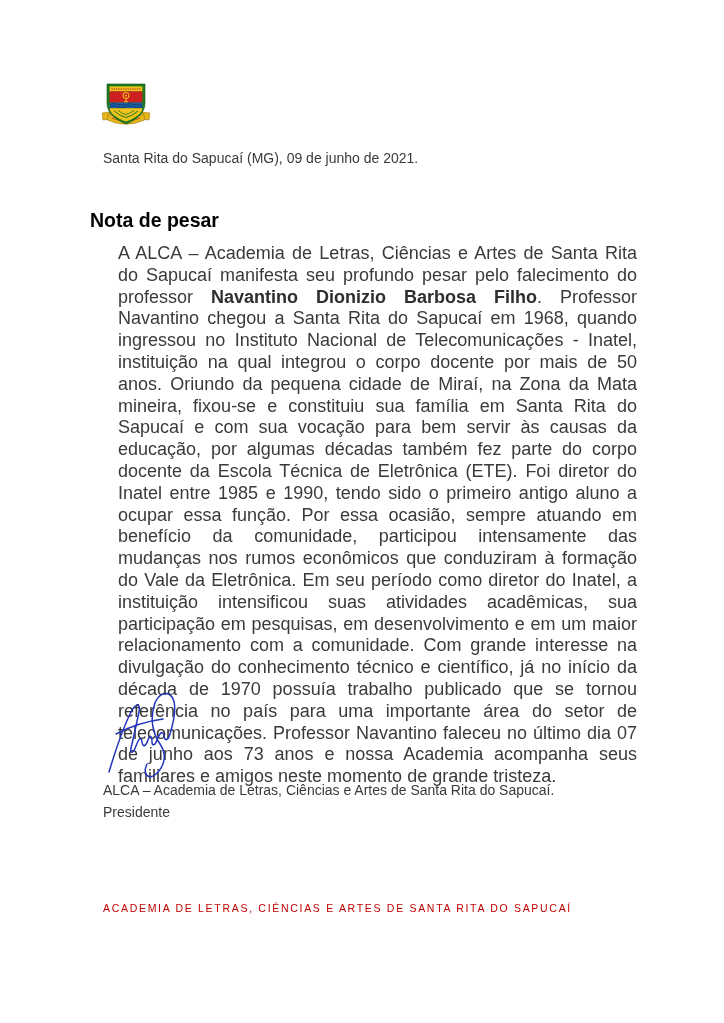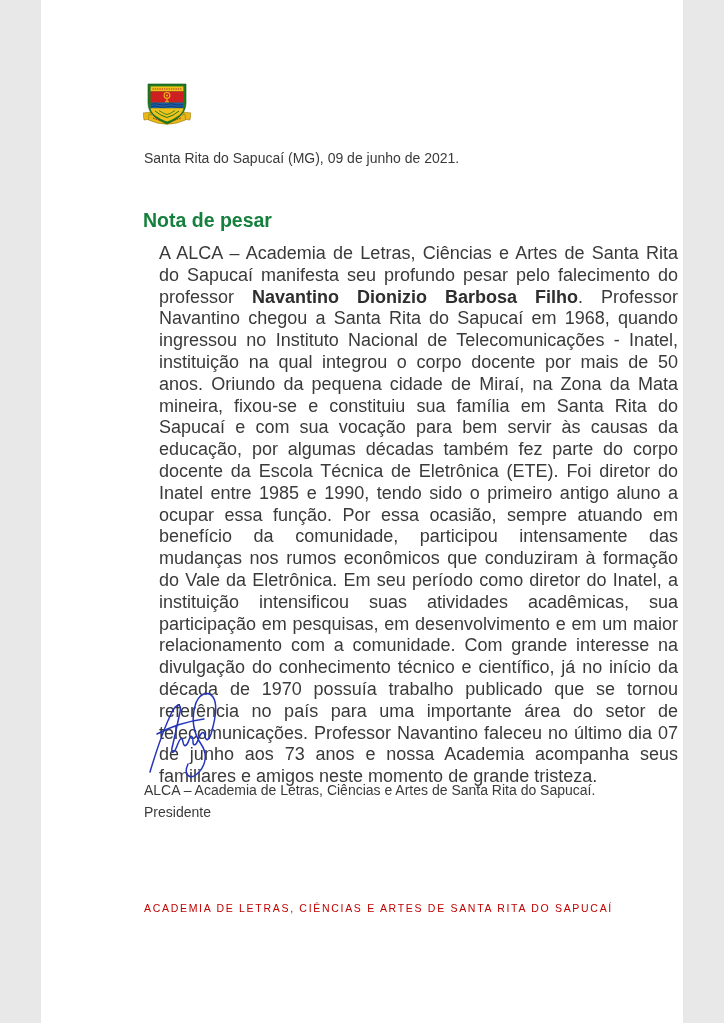--- a/index.html
+++ b/index.html
@@ -1,19 +1,19 @@
 <!DOCTYPE html>
 <html><head>
 <meta charset="utf-8">
 <style>
   * { margin: 0; padding: 0; box-sizing: border-box; }
   html, body { background: #e8e8e8; }
   .page {
     position: relative;
-    width: 642px;
+    width: 724px;
     height: 1023px;
     background: #ffffff;
     margin: 0 auto;
     font-family: "Liberation Sans", sans-serif;
     color: #3a3a3a;
     overflow: hidden;
   }
   .logo {
     position: absolute;
     left: 102px;
@@ -25,26 +25,26 @@
     position: absolute;
     left: 103px;
     top: 148px;
     width: 519px;
     font-size: 14px;
     line-height: 21px;
     color: #3a3a3a;
   }
   .letter-title {
     position: absolute;
-    left: 102px;
+    left: 90px;
     top: 207px;
     font-size: 19.5px;
     font-weight: bold;
     line-height: 26px;
-    color: #15803d;
+    color: #000000;
     text-align: right;
   }
   .letter-body {
     position: absolute;
     left: 118px;
     top: 243px;
     width: 519px;
     font-size: 18px;
     line-height: 21.8px;
     text-align: justify;

